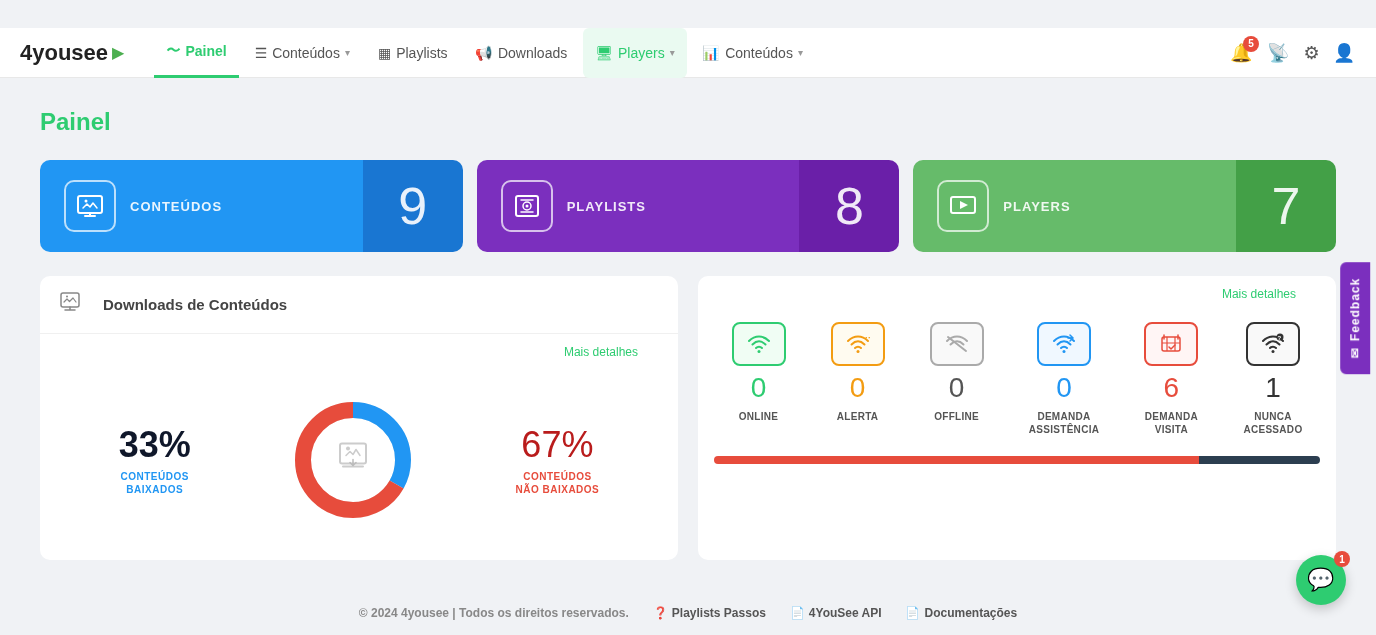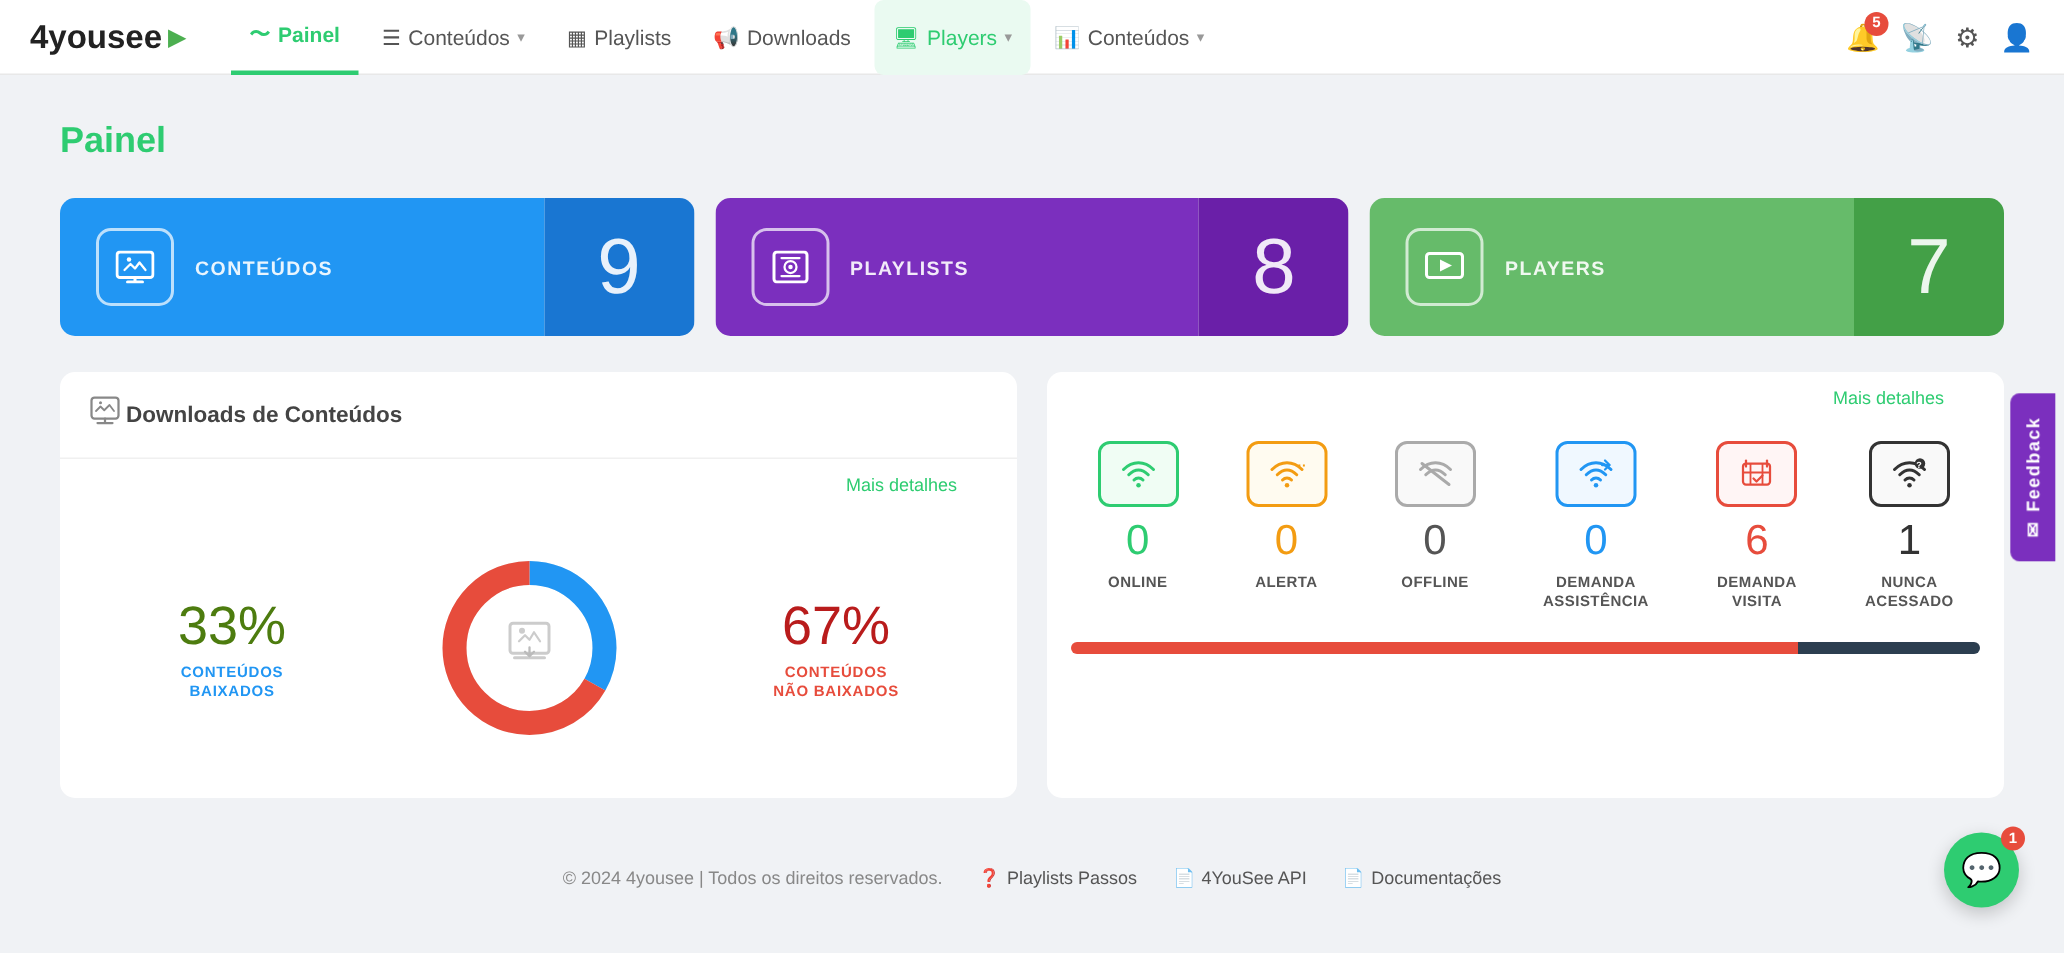--- a/index.html
+++ b/index.html
@@ -7,20 +7,21 @@
 
     
     .header {
       background: #fff;
       height: 50px;
       display: flex;
       align-items: center;
       padding: 0 20px;
       border-bottom: 1px solid #e8e8e8;
       position: relative;
+      margin-top: 28px;
     }
     .logo {
       display: flex;
       align-items: center;
       margin-right: 30px;
     }
     .logo-text {
       font-size: 22px;
       font-weight: 700;
       color: #222;
@@ -160,21 +161,21 @@
     .panel {
       background: #fff;
       border-radius: 10px;
       overflow: hidden;
     }
     .panel-left { flex: 1; }
     .panel-right { flex: 1; }
     .panel-header {
       display: flex;
       align-items: center;
-      gap: 4px;
+      gap: 23px;
       padding: 16px 20px;
       border-bottom: 1px solid #f0f0f0;
     }
     .panel-header-icon { font-size: 18px; color: #888; }
     .panel-title { font-size: 15px; font-weight: 600; color: #444; }
 
     
     .downloads-body {
       display: flex;
       align-items: center;
@@ -191,21 +192,21 @@
     }
     .download-label {
       font-size: 10px;
       font-weight: 700;
       text-transform: uppercase;
       letter-spacing: 0.5px;
       margin-top: 4px;
       line-height: 1.3;
       text-align: center;
     }
-    .download-stat.downloaded .download-pct { color: #4d7c0f; }
+    .download-stat.downloaded .download-pct { color: #0f172a; font-weight: bold; }
     .download-stat.downloaded .download-label { color: #2196F3; }
     .download-stat.not-downloaded .download-pct { color: #b91c1c; }
     .download-stat.not-downloaded .download-label { color: #e74c3c; }
 
     
     .donut-container {
       position: relative;
       width: 130px;
       height: 130px;
     }
@@ -286,20 +287,21 @@
     
     .footer {
       text-align: center;
       padding: 16px;
       font-size: 12px;
       color: #888;
       display: flex;
       justify-content: center;
       gap: 24px;
       align-items: flex-end;
+      font-weight: bold;
     }
     .footer a { color: #555; text-decoration: none; display: flex; align-items: center; gap: 4px; }
 
     
     .chat-btn {
       position: fixed;
       bottom: 30px;
       right: 30px;
       width: 50px;
       height: 50px;

